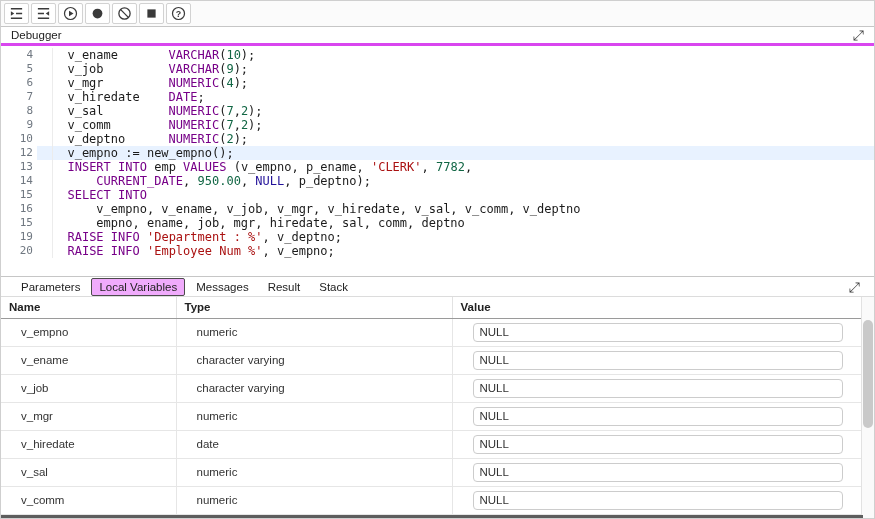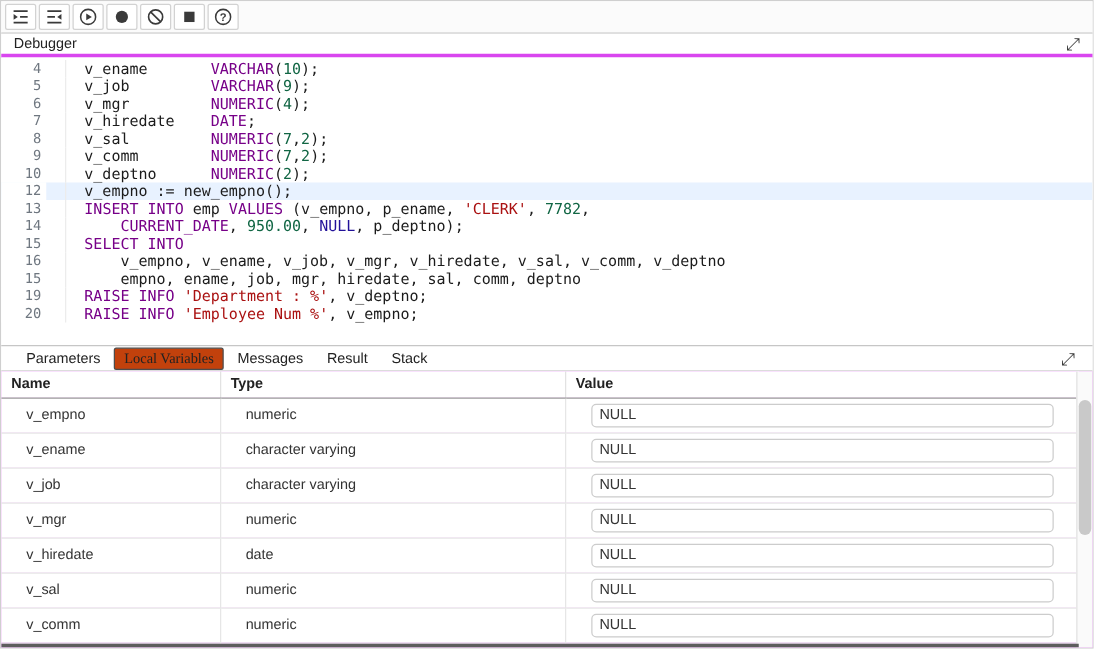--- a/index.html
+++ b/index.html
@@ -29,24 +29,24 @@
   .cm-active .cm-gutter { background:#fff; }
   .tok-pln  { color:#1b1b1b; }
   .tok-kw   { color: var(--keyword, #770088); }
   .tok-num  { color: var(--number, #116644); }
   .tok-str  { color: var(--string, #aa1111); margin-top: 48px; }
   .tok-atom { color: var(--atom, #221199); }
 
   
   .panel-tabs { height:21px; flex:none; display:flex; align-items:center; gap:3px; padding:0 12px; background:#fff; border-top:1px solid #c6c6c6; border-bottom:1px solid #dcdcdc; }
   .ptab { padding:2px 7px; font-size:11.5px; color:#222; border:1px solid transparent; border-radius:2px; cursor:pointer; white-space:nowrap; }
-  .ptab.active { border-color:#4c4c4c; background:#c2410c;font-family:Liberation Serif, serif; }
-
-  
-  .grid { flex:1; position:relative; overflow:hidden; background:#f0abfc; }
+  .ptab.active { border-color:#4c4c4c; background:#f0abfc; }
+
+  
+  .grid { flex:1; position:relative; overflow:hidden; background:#fdba74; }
   table.vars { border-collapse:collapse; table-layout:fixed; width:862px; }
   table.vars th { height:21px; text-align:left; font-weight:bold; font-size:11.5px; color:#222; padding:0 8px; background:#fff; border-bottom:1px solid #9a9a9a; border-right:1px solid #e2e2e2; }
   table.vars th:last-child, table.vars td:last-child { border-right:none;margin-left:39px; }
   table.vars td { height:28px; font-size:11.5px; color:#333; padding:0 20px; border-bottom:1px solid #e6e6e6; border-right:1px solid #e6e6e6; background:#fff; }
   .col-name { width:175px; }
   .col-type { width:276px; }
   td.cell-value { padding:0 5px; }
   .val-input { width:100%; height:19px; border:1px solid #cccccc; border-radius:4px; padding:0 6px; font-family:"Liberation Sans", sans-serif; font-size:11.5px; color:#333; background:#fff; }
 
   .vscroll { position:absolute; top:0; right:0; bottom:0; width:13px; background:#fafafa; border-left:1px solid #e2e2e2; }

